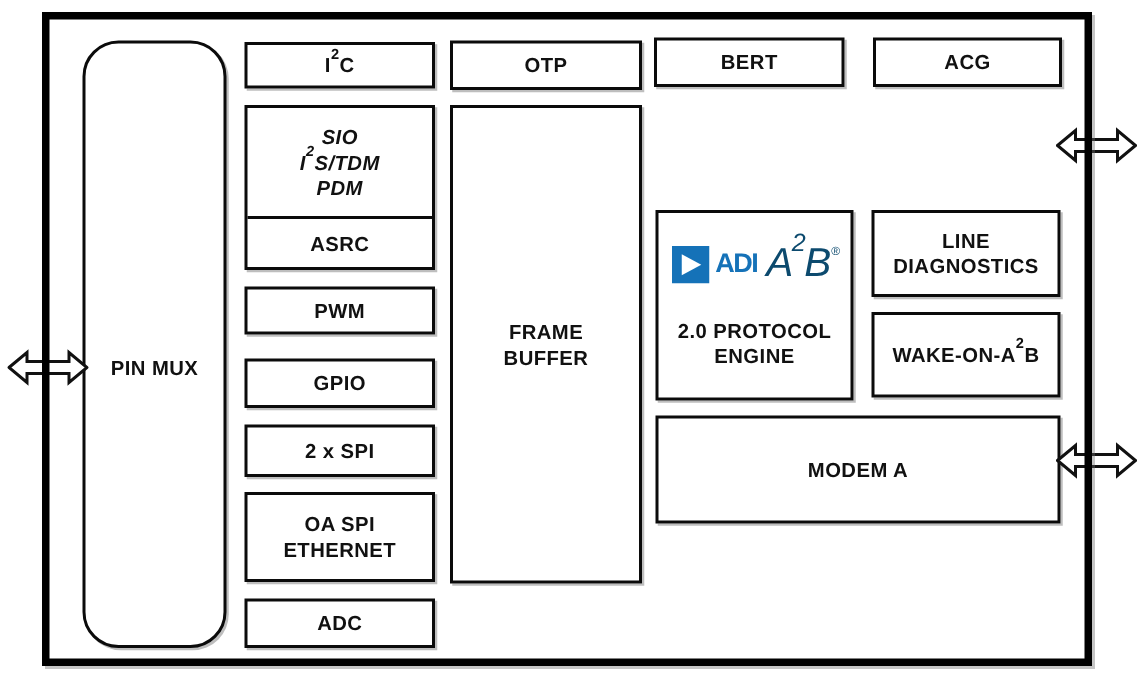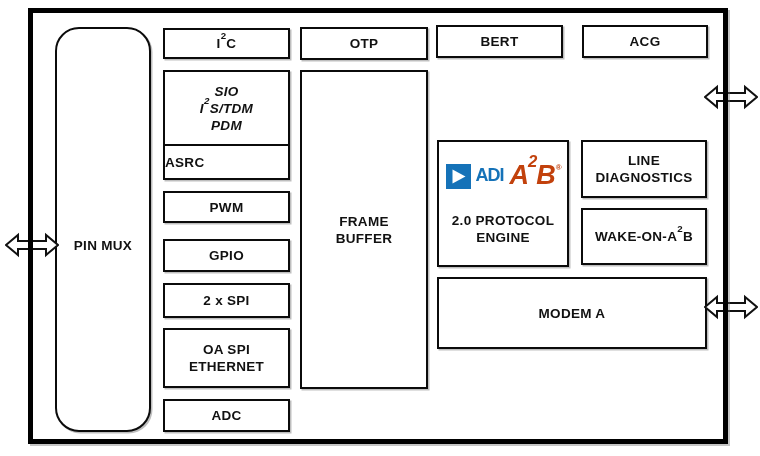--- a/index.html
+++ b/index.html
@@ -16,42 +16,42 @@
   }
   sup.s{font-size:0.72em;line-height:0;position:relative;top:-0.33em;}
   
   .b-pinmux{left:55px;top:27px;width:96px;height:405px;border-radius:24px;}
   .b-pinmux .lbl{transform:translateY(16px);}
   
   .b-i2c{left:163px;top:28px;width:127px;height:31px;}
   .b-sio{left:163px;top:70px;width:127px;height:110px;padding:0;justify-content:flex-start;}
   .sio-top{width:100%;height:74px;border-bottom:2px solid #0b0b0b;box-sizing:border-box;
     display:flex;flex-direction:column;align-items:center;justify-content:center;font-style:italic;}
-  .sio-bottom{width:100%;flex:1;display:flex;align-items:center;}
+  .sio-bottom{width:100%;flex:1;display:flex;align-items:center;justify-content:center;}
   .b-pwm{left:163px;top:191px;width:127px;height:32px;}
   .b-gpio{left:163px;top:239px;width:127px;height:33px;}
   .b-spi{left:163px;top:283px;width:127px;height:35px;}
   .b-oaspi{left:163px;top:328px;width:127px;height:60px;}
   .b-adc{left:163px;top:399px;width:127px;height:33px;}
   
   .b-otp{left:300px;top:27px;width:128px;height:33px;}
   .b-fb{left:300px;top:70px;width:128px;height:319px;}
   
   .b-bert{left:436px;top:25px;width:127px;height:33px;}
   .b-acg{left:582px;top:25px;width:126px;height:33px;}
   .b-modemb{left:437px;top:69px;width:270px;height:59px;}
   .b-engine{left:437px;top:140px;width:132px;height:127px;gap:17px;}
   .b-linediag{left:581px;top:140px;width:126px;height:58px;}
   .b-wake{left:581px;top:208px;width:126px;height:57px;}
   .b-modema{left:437px;top:277px;width:270px;height:72px;}
   
   .logo-row{display:flex;align-items:flex-start;justify-content:center;gap:4px;}
   .logo-mark{width:25px;height:25px;display:block;margin-top:2px;}
   .logo-brand{font-size:18px;font-weight:bold;letter-spacing:-1px;line-height:27px;}
-  .logo-product{font-size:27px;font-weight:bold;font-style:italic;color:#c2410c;line-height:27px;letter-spacing:-1px;margin-left:2px;}
+  .logo-product{font-size:27px;font-weight:normal;font-style:italic;color:#0c4a6e;line-height:27px;letter-spacing:-1px;margin-left:2px;}
   .logo-product sup.s{font-size:0.62em;top:-0.38em;}
   .logo-reg{font-size:8px;font-style:normal;position:relative;top:-14px;left:1px;}
   
   .arrow{position:absolute;z-index:3;}
   .a-left{left:5px;top:232px;}
   .a-rtop{left:704px;top:84px;}
   .a-rbot{left:704px;top:294px;}
   .outer-border{
     position:absolute;left:28px;top:8px;width:700px;height:436px;
     border:5px solid #000000;box-sizing:border-box;z-index:4;pointer-events:none;

